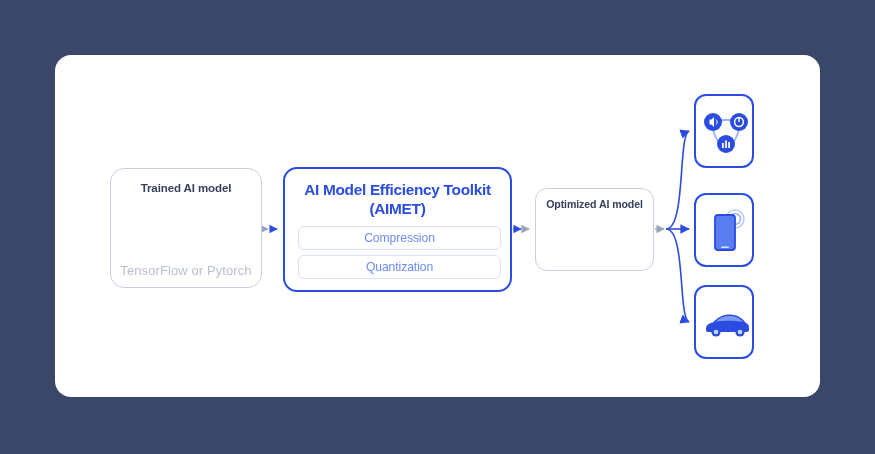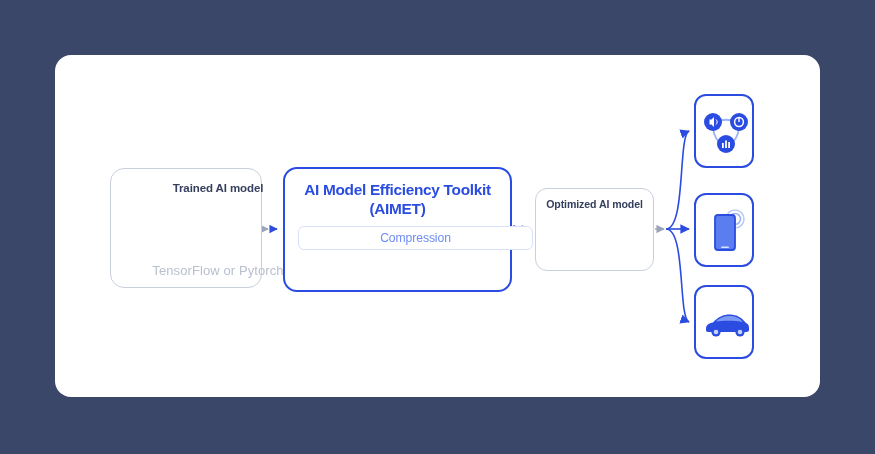--- a/index.html
+++ b/index.html
@@ -40,21 +40,20 @@
   .box {
     position: absolute;
     box-sizing: border-box;
     border-radius: 14px;
     background: #ffffff;
   }
   #trained-box {
     left: 110px; top: 168px;
     width: 152px; height: 120px;
     border: 1.6px solid #c9cfdd;
-    padding-left: 32px;
   }
   #toolkit-box {
     left: 283px; top: 167px;
     width: 229px; height: 125px;
     border: 2.4px solid #2b4ce0;
     border-radius: 14px;
   }
   #optimized-box {
     left: 535px; top: 188px;
     width: 119px; height: 83px;
@@ -101,21 +100,21 @@
     text-align: center;
     color: #2b4ce0;
     font-size: 15.4px;
     font-weight: bold;
     line-height: 19px;
     letter-spacing: -0.3px;
   }
   .pill {
     position: absolute;
     left: 13px;
-    width: 235px;
+    width: 203px;
     height: 24px;
     box-sizing: border-box;
     border: 1.3px solid #d8e0fb;
     border-radius: 6px;
     background: #ffffff;
     color: #6d8bf5;
     font-size: 12.2px;
     display: flex;
     align-items: center;
     justify-content: center;
@@ -222,20 +221,21 @@
     <div class="box-title" id="trained-title">Trained AI model</div>
     <div class="caption">TensorFlow or Pytorch</div>
   </div>
 
   <div class="box" id="toolkit-box">
     <div id="toolkit-heading">
       <span>AI Model Efficiency Toolkit</span><br>
       <span>(AIMET)</span>
     </div>
     <div class="pill" id="pill-compression">Compression</div>
+    <div class="pill" id="pill-quantization">Quantization</div>
   </div>
 
   <div class="box" id="optimized-box">
     <div class="box-title" id="optimized-title">Optimized AI model</div>
   </div>
 
   <div class="device-box" id="device-audio">
     <svg viewBox="0 0 60 74" width="60" height="74">
       <path d="M22,26 C26,23 34,23 38,26" stroke="#9ab2f7" stroke-width="1.8" fill="none"></path>
       <path d="M17,32 C18,41 22,46 27,48" stroke="#9ab2f7" stroke-width="1.8" fill="none"></path>

